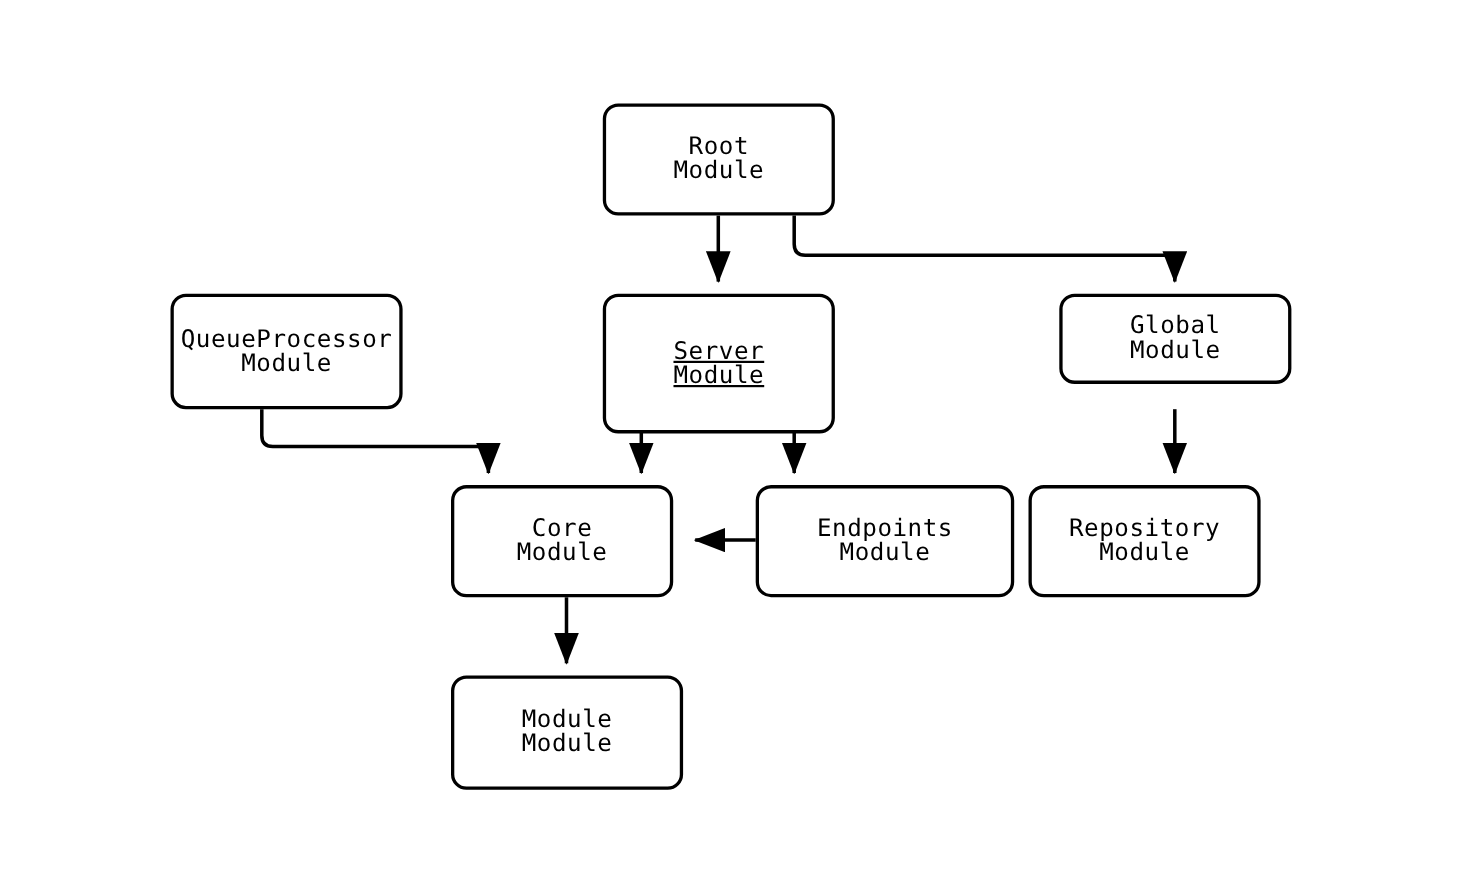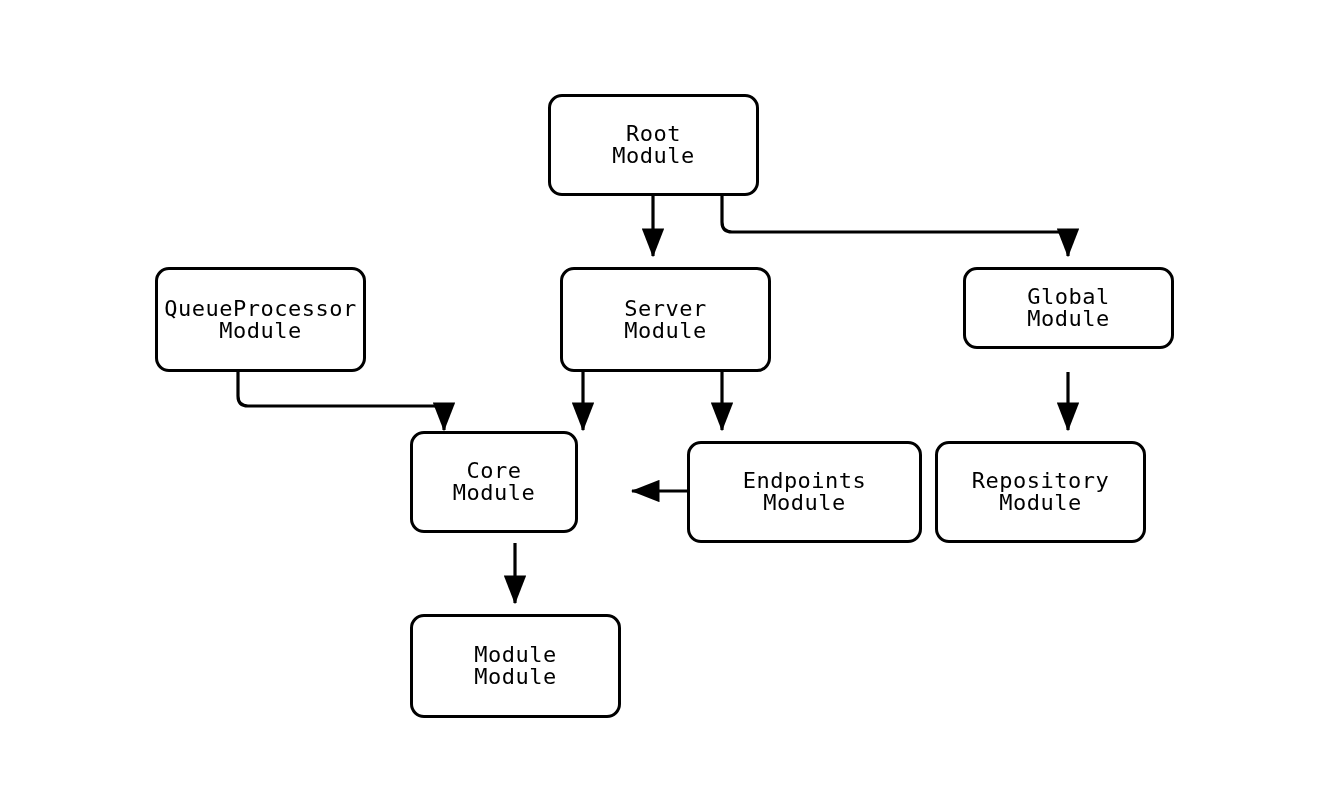--- a/index.html
+++ b/index.html
@@ -74,29 +74,29 @@
 
   <div id="node-layer">
       <div class="node" style="left: 548px; top: 94px; width: 211px; height: 102px;">
         <div class="node-line">Root</div>
         <div class="node-line">Module</div>
       </div>
       <div class="node" style="left: 133px; top: 267px; width: 211px; height: 105px; margin-left: 22px;">
         <div class="node-line">QueueProcessor</div>
         <div class="node-line">Module</div>
       </div>
-      <div class="node" style="left: 560px; top: 267px; width: 211px; height: 105px;">
+      <div class="node" style="left: 548px; top: 267px; width: 211px; height: 127px; text-decoration: underline;">
         <div class="node-line">Server</div>
         <div class="node-line">Module</div>
       </div>
       <div class="node" style="left: 963px; top: 267px; width: 211px; height: 82px;">
         <div class="node-line">Global</div>
         <div class="node-line">Module</div>
       </div>
-      <div class="node" style="left: 410px; top: 431px; width: 168px; height: 102px;">
+      <div class="node" style="left: 410px; top: 441px; width: 202px; height: 102px;">
         <div class="node-line">Core</div>
         <div class="node-line">Module</div>
       </div>
       <div class="node" style="left: 687px; top: 441px; width: 235px; height: 102px;">
         <div class="node-line">Endpoints</div>
         <div class="node-line">Module</div>
       </div>
       <div class="node" style="left: 935px; top: 441px; width: 211px; height: 102px;">
         <div class="node-line">Repository</div>
         <div class="node-line">Module</div>

